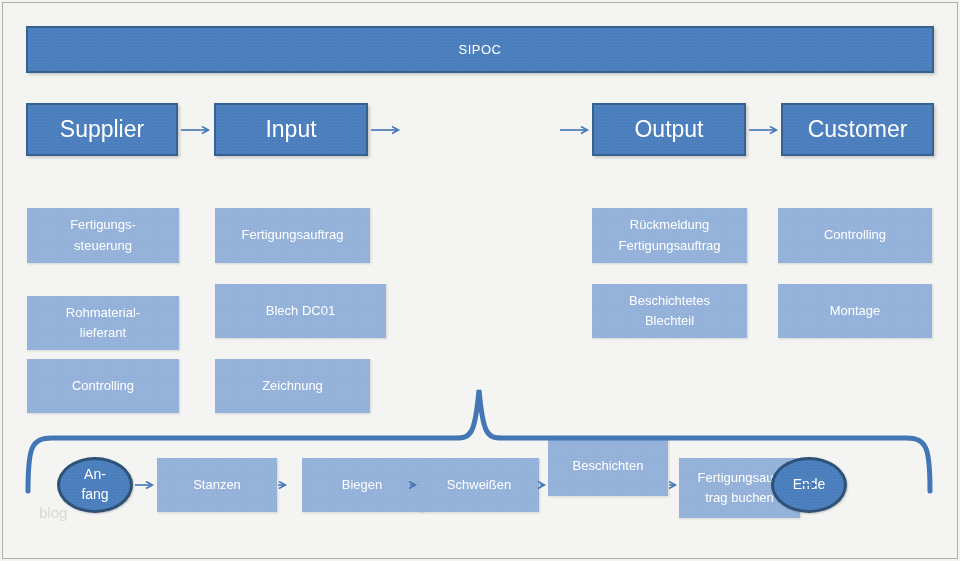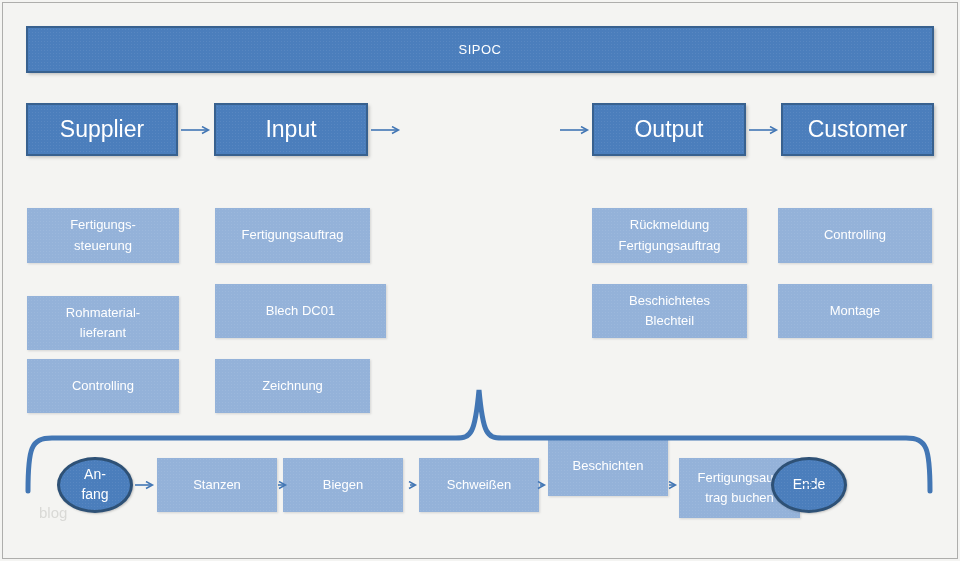--- a/index.html
+++ b/index.html
@@ -81,21 +81,21 @@
 Fertigungsauftrag</div>
   <div class="shape lite" style="left:592px;top:284px;width:155px;height:54px">Beschichtetes
 Blechteil</div>
 
   <div class="shape lite" style="left:778px;top:208px;width:154px;height:55px">Controlling</div>
   <div class="shape lite" style="left:778px;top:284px;width:154px;height:54px">Montage</div>
 
   <div class="shape oval" style="left:57px;top:457px;width:76px;height:56px">An-
 fang</div>
   <div class="shape lite" style="left:157px;top:458px;width:120px;height:54px">Stanzen</div>
-  <div class="shape lite" style="left:283px;top:458px;width:120px;height:54px">Biegen</div>
+  <div class="shape lite" style="left:302px;top:458px;width:120px;height:54px">Biegen</div>
   <div class="shape lite" style="left:419px;top:458px;width:120px;height:54px">Schweißen</div>
   <div class="shape lite" style="left:548px;top:436px;width:120px;height:60px">Beschichten</div>
   <div class="shape lite" style="left:679px;top:458px;width:121px;height:60px">Fertigungsauf-
 trag buchen</div>
   <div class="shape oval" style="left:771px;top:457px;width:76px;height:56px">Ende</div>
 
   <svg class="overlay" viewBox="0 0 960 561" xmlns="http://www.w3.org/2000/svg">
     <defs>
       <marker id="ah" markerUnits="userSpaceOnUse" markerWidth="10" markerHeight="10" refX="7" refY="4.5" orient="auto">
         <path class="arrowhead-path" d="M1,1 L7.5,4.5 L1,8"></path>

